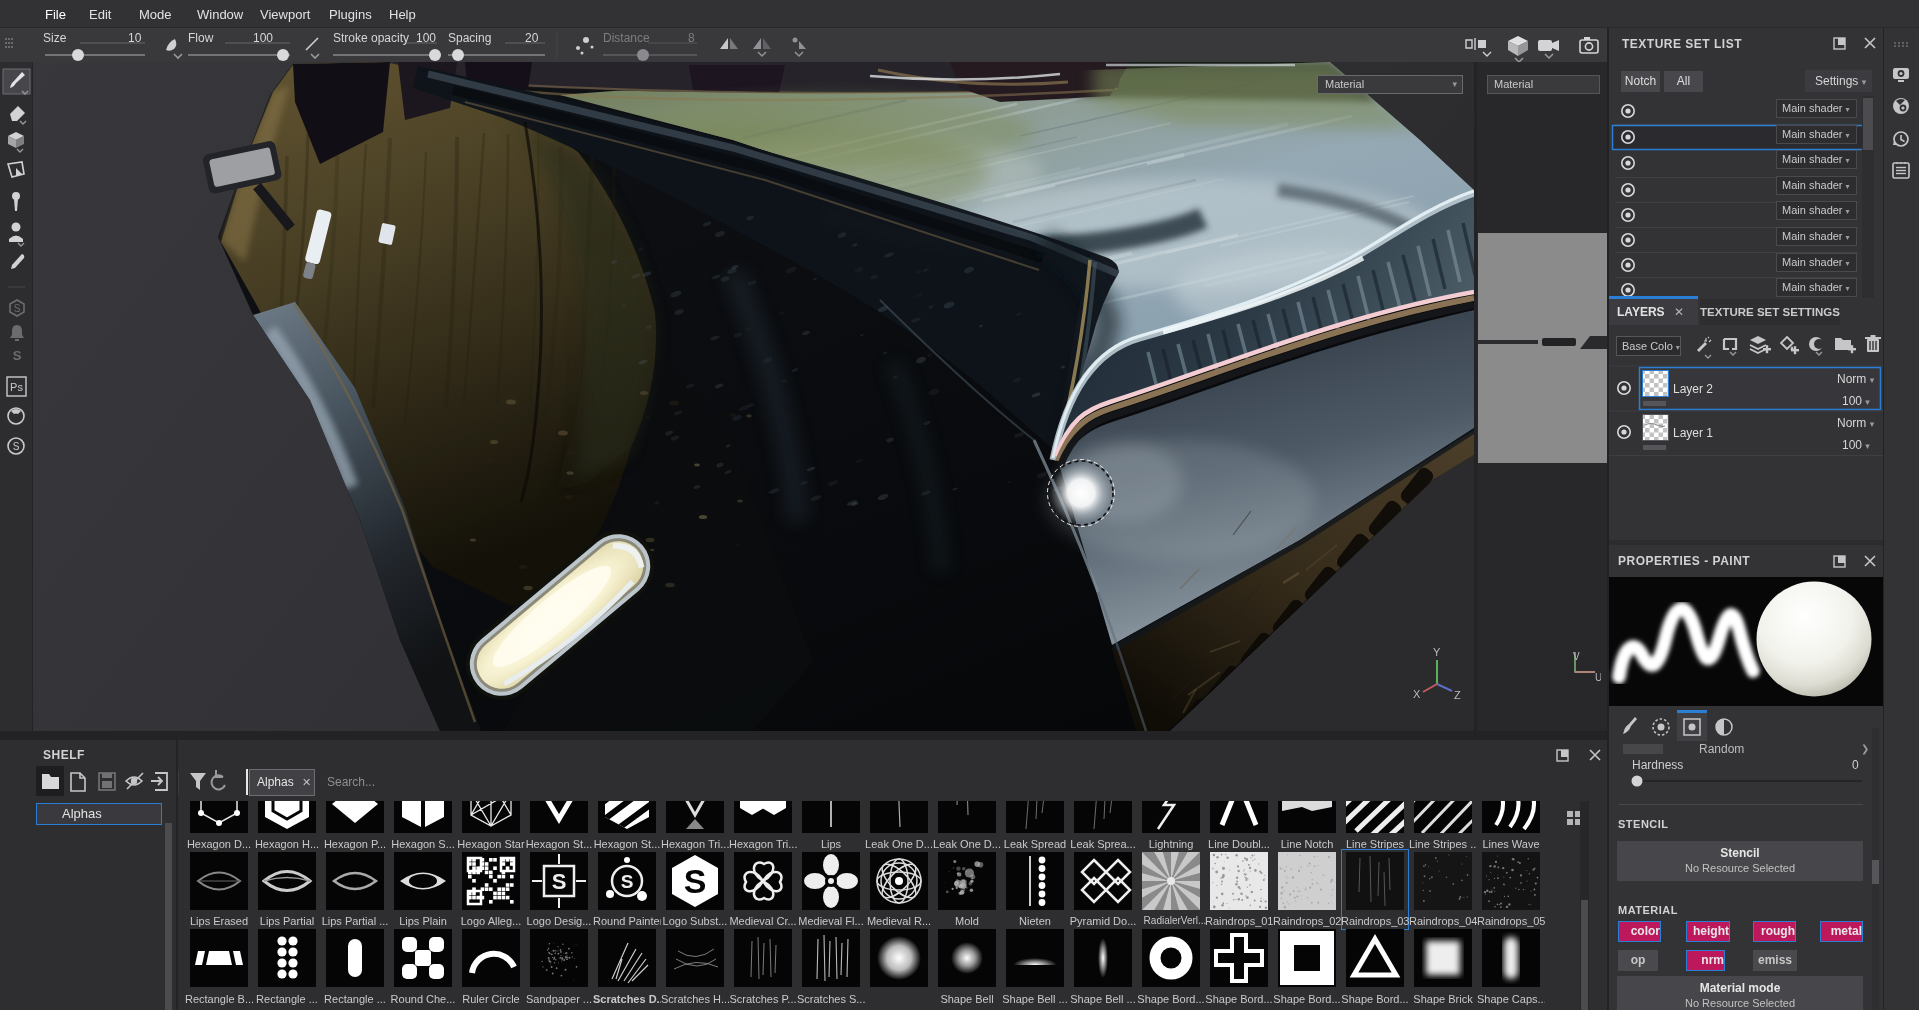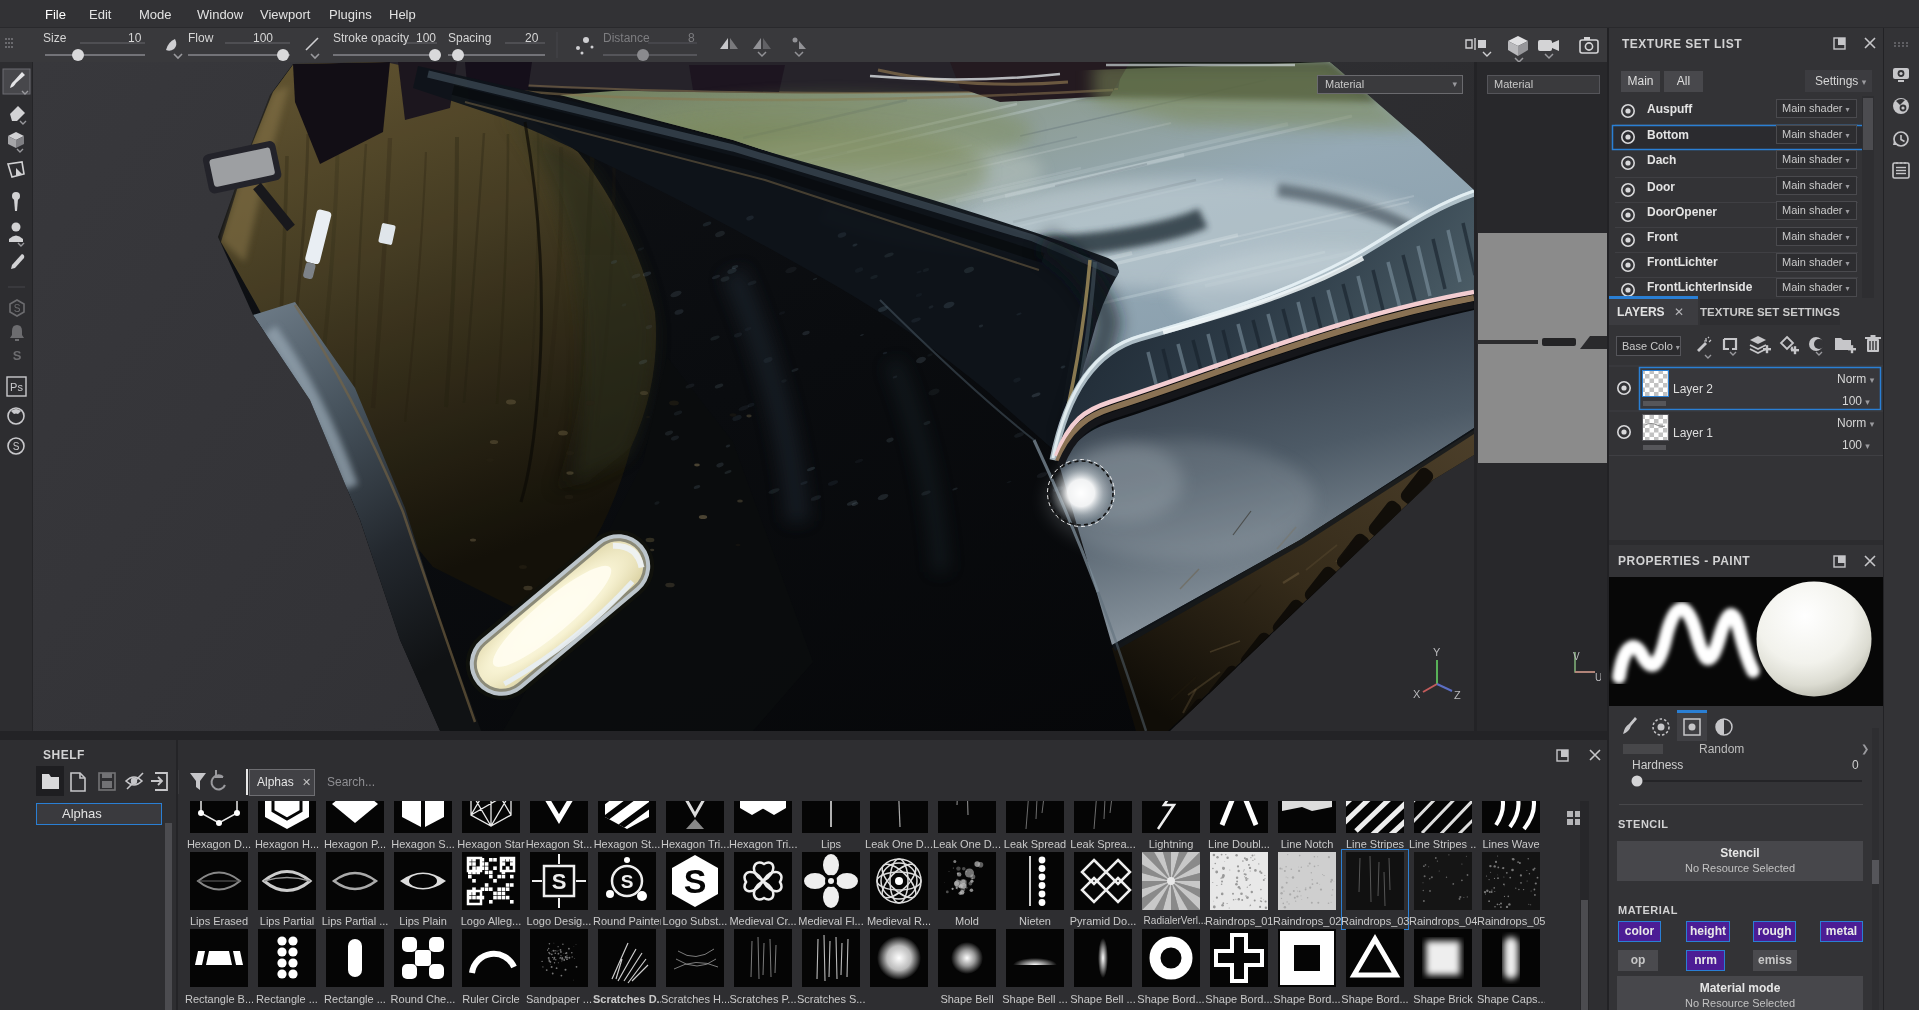--- a/index.html
+++ b/index.html
@@ -4,21 +4,21 @@
 <style>
   * { margin:0; padding:0; box-sizing:border-box; }
   html,body { width:1919px; height:1010px; overflow:hidden; background:#2b2b2e;
     font-family:"Liberation Sans", sans-serif; }
   .abs { position:absolute; }
   .txt { color:#d6d6d6; font-size:12px; white-space:nowrap; }
   .dim { color:#7d7d80; }
   .hdr { color:#d2d2d3; font-size:12px; font-weight:bold; letter-spacing:0.5px; }
   .panel { background:#333336; }
   .chb { height:21px; font-size:12px; font-weight:bold; text-align:center; line-height:19px; }
-  .chon { background:#4c1d95; border:1.5px solid #2a7fd4; color:#e8e8e8; }
+  .chon { background:#be185d; border:1.5px solid #2a7fd4; color:#e8e8e8;text-align:right; }
   .choff { background:#4a4a4e; border:1.5px solid #4a4a4e; color:#c6c6c6; }
   svg { display:block; }
 </style>
 </head>
 <body>
 
 <div class="abs" style="left:0;top:0;width:1919px;height:28px;background:#323235;border-bottom:1px solid #29292c;">
   <div class="abs" style="left:45px;top:7px;color:#ffffff;font-size:13px;">File</div>
   <div class="abs" style="left:89px;top:7px;color:#e2e2e2;font-size:13px;">Edit</div>
   <div class="abs" style="left:139px;top:7px;color:#e2e2e2;font-size:13px;">Mode</div>
@@ -642,21 +642,21 @@
 
 <div class="abs" style="left:1607px;top:28px;width:2px;height:982px;background:#222225;"></div>
 <div id="right-panels" class="abs panel" style="left:1609px;top:28px;width:274px;height:982px;">
 
   <div class="abs hdr" style="left:13px;top:9px;">TEXTURE SET LIST</div>
   <svg class="abs" style="left:224px;top:9px;" width="44" height="14" viewBox="0 0 44 14">
     <rect x="1" y="1" width="11" height="11" fill="none" stroke="#c6c6c9" stroke-width="1.4"></rect>
     <rect x="5" y="1" width="7" height="7" fill="#c6c6c9"></rect>
     <path d="M32 1 l10 10 M42 1 l-10 10" stroke="#c6c6c9" stroke-width="1.6"></path>
   </svg>
-  <div class="abs" style="left:12px;top:43px;width:39px;height:21px;background:#48484c;color:#dedede;font-size:12px;text-align:center;line-height:21px;">Main</div>
+  <div class="abs" style="left:12px;top:43px;width:39px;height:21px;background:#48484c;color:#dedede;font-size:12px;text-align:center;line-height:21px;">Notch</div>
   <div class="abs" style="left:55px;top:43px;width:39px;height:21px;background:#48484c;color:#dedede;font-size:12px;text-align:center;line-height:21px;">All</div>
   <div class="abs" style="left:196px;top:42px;width:67px;height:22px;background:#3c3c40;color:#d6d6d6;font-size:12px;line-height:22px;padding-left:10px;">Settings <span style="font-size:9px;color:#9a9a9e;">▾</span></div>
 
   <div class="abs" style="left:0;top:70px;width:274px;height:200px;">
 
     <div class="abs" style="top:0;left:0;width:274px;height:25px;"></div>
   </div>
   <svg class="abs" style="left:0;top:68px;" width="274" height="202" viewBox="0 0 274 202">
     <g stroke="#3f3f43" stroke-width="1">
       <line x1="6" y1="28.5" x2="249" y2="28.5"></line>
@@ -687,30 +687,20 @@
         <circle cx="19" cy="194" r="2.6"></circle>
     </g>
 
     <rect x="3.5" y="29.5" width="251" height="24" fill="#2b2b2f" stroke="#2a7fd4" stroke-width="1.5"></rect>
     <circle cx="19" cy="41" r="6.2" fill="none" stroke="#d8d8da" stroke-width="1.6"></circle>
     <circle cx="19" cy="41" r="2.6" fill="#d8d8da"></circle>
 
     <rect x="253" y="0" width="12" height="202" fill="#2e2e31"></rect>
     <rect x="254" y="2" width="10" height="52" fill="#4c4c50"></rect>
   </svg>
-  <div class="abs" style="left:38px;top:69px;width:230px;color:#e4e4e4;font-size:12px;font-weight:bold;">
-    <div style="height:25.6px;line-height:25.6px;">Auspuff</div>
-    <div style="height:25.6px;line-height:25.6px;">Bottom</div>
-    <div style="height:25.6px;line-height:25.6px;">Dach</div>
-    <div style="height:26.6px;line-height:26.6px;">Door</div>
-    <div style="height:25px;line-height:25px;">DoorOpener</div>
-    <div style="height:25px;line-height:25px;">Front</div>
-    <div style="height:25px;line-height:25px;">FrontLichter</div>
-    <div style="height:25px;line-height:25px;">FrontLichterInside</div>
-  </div>
 
   <div class="abs" style="left:167px;top:71px;">
     <div style="width:81px;height:19px;background:#2d2d30;border:1px solid #4a4a4e;color:#c9c9c9;font-size:11px;line-height:17px;padding-left:5px;margin-bottom:6.6px;">Main shader <span style="font-size:8px;color:#9a9a9e;">▾</span></div>
     <div style="width:81px;height:19px;background:#2d2d30;border:1px solid #4a4a4e;color:#c9c9c9;font-size:11px;line-height:17px;padding-left:5px;margin-bottom:6.6px;">Main shader <span style="font-size:8px;color:#9a9a9e;">▾</span></div>
     <div style="width:81px;height:19px;background:#2d2d30;border:1px solid #4a4a4e;color:#c9c9c9;font-size:11px;line-height:17px;padding-left:5px;margin-bottom:6.6px;">Main shader <span style="font-size:8px;color:#9a9a9e;">▾</span></div>
     <div style="width:81px;height:19px;background:#2d2d30;border:1px solid #4a4a4e;color:#c9c9c9;font-size:11px;line-height:17px;padding-left:5px;margin-bottom:6.6px;">Main shader <span style="font-size:8px;color:#9a9a9e;">▾</span></div>
     <div style="width:81px;height:19px;background:#2d2d30;border:1px solid #4a4a4e;color:#c9c9c9;font-size:11px;line-height:17px;padding-left:5px;margin-bottom:6.6px;">Main shader <span style="font-size:8px;color:#9a9a9e;">▾</span></div>
     <div style="width:81px;height:19px;background:#2d2d30;border:1px solid #4a4a4e;color:#c9c9c9;font-size:11px;line-height:17px;padding-left:5px;margin-bottom:6.6px;">Main shader <span style="font-size:8px;color:#9a9a9e;">▾</span></div>
     <div style="width:81px;height:19px;background:#2d2d30;border:1px solid #4a4a4e;color:#c9c9c9;font-size:11px;line-height:17px;padding-left:5px;margin-bottom:6.6px;">Main shader <span style="font-size:8px;color:#9a9a9e;">▾</span></div>
     <div style="width:81px;height:19px;background:#2d2d30;border:1px solid #4a4a4e;color:#c9c9c9;font-size:11px;line-height:17px;padding-left:5px;">Main shader <span style="font-size:8px;color:#9a9a9e;">▾</span></div>

